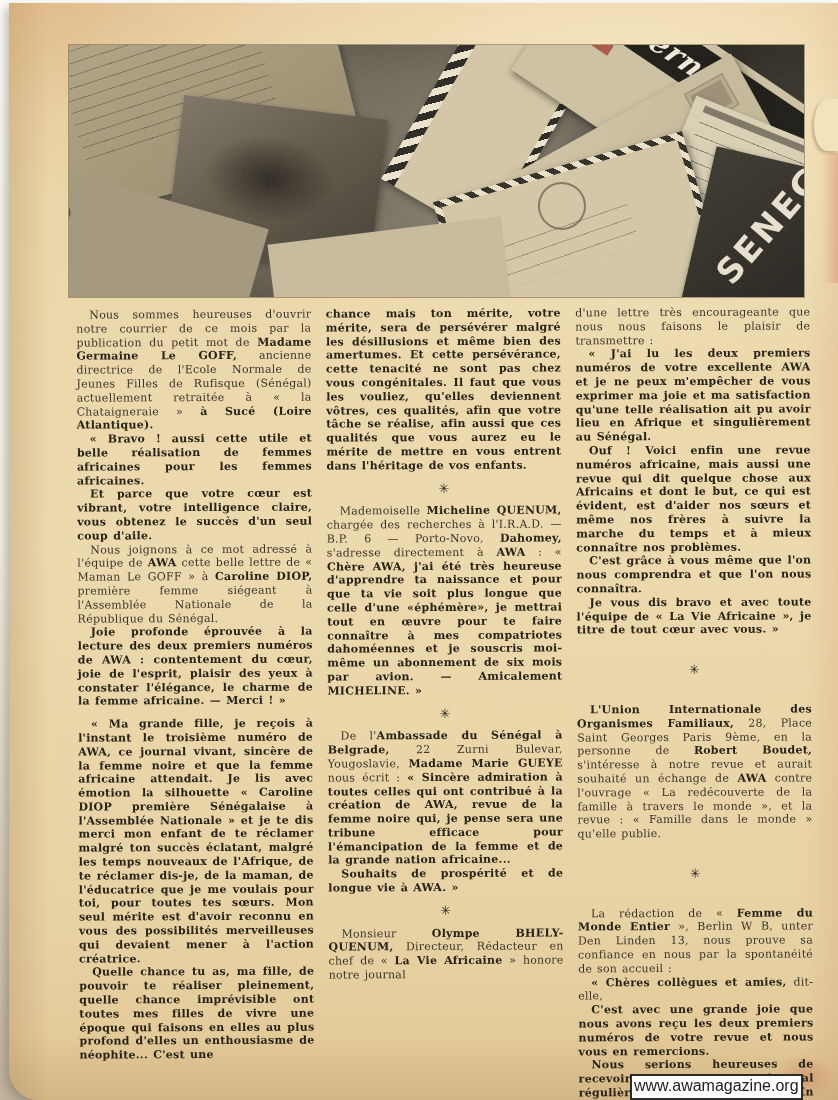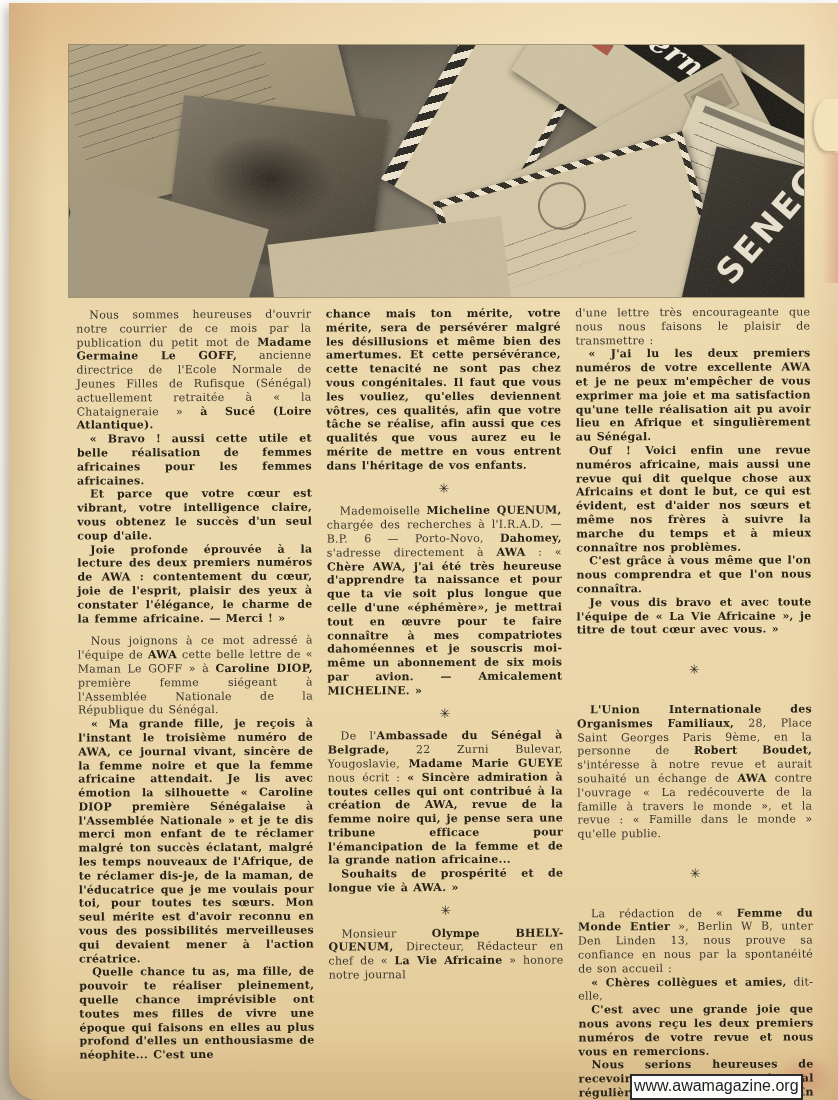--- a/index.html
+++ b/index.html
@@ -160,22 +160,22 @@
         </filter>
       <rect width="735" height="252" filter="url(#g)"></rect>
     </svg>
   </div>
 
   <div class="text-area">
     <div class="column col1">
         <p class="para indent"><span class="r">Nous sommes heureuses d'ouvrir notre courrier de ce mois par la publication du petit mot de </span><span class="b">Madame Germaine Le GOFF,</span><span class="r"> ancienne directrice de l'Ecole Normale de Jeunes Filles de Rufisque (Sénégal) actuellement retraitée à « la Chataigneraie » </span><span class="b">à Sucé (Loire Atlantique).</span></p>
         <p class="para indent"><span class="b">« Bravo ! aussi cette utile et belle réalisation de femmes africaines pour les femmes africaines.</span></p>
         <p class="para indent"><span class="b">Et parce que votre cœur est vibrant, votre intelligence claire, vous obtenez le succès d'un seul coup d'aile.</span></p>
+        <p class="para indent"><span class="r">Nous joignons à ce mot adressé à l'équipe de </span><span class="b">AWA</span><span class="r"> cette belle lettre de « Maman Le GOFF » à </span><span class="b">Caroline DIOP,</span><span class="r"> première femme siégeant à l'Assemblée Nationale de la République du Sénégal.</span></p>
         <p class="para indent gap-after"><span class="b">Joie profonde éprouvée à la lecture des deux premiers numéros de AWA : contentement du cœur, joie de l'esprit, plaisir des yeux à constater l'élégance, le charme de la femme africaine. — Merci ! »</span></p>
-        <p class="para indent"><span class="r">Nous joignons à ce mot adressé à l'équipe de </span><span class="b">AWA</span><span class="r"> cette belle lettre de « Maman Le GOFF » à </span><span class="b">Caroline DIOP,</span><span class="r"> première femme siégeant à l'Assemblée Nationale de la République du Sénégal.</span></p>
         <p class="para indent"><span class="b">« Ma grande fille, je reçois à l'instant le troisième numéro de AWA, ce journal vivant, sincère de la femme noire et que la femme africaine attendait. Je lis avec émotion la silhouette « Caroline DIOP première Sénégalaise à l'Assemblée Nationale » et je te dis merci mon enfant de te réclamer malgré ton succès éclatant, malgré les temps nouveaux de l'Afrique, de te réclamer dis-je, de la maman, de l'éducatrice que je me voulais pour toi, pour toutes tes sœurs. Mon seul mérite est d'avoir reconnu en vous des possibilités merveilleuses qui devaient mener à l'action créatrice.</span></p>
         <p class="para indent"><span class="b">Quelle chance tu as, ma fille, de pouvoir te réaliser pleinement, quelle chance imprévisible ont toutes mes filles de vivre une époque qui faisons en elles au plus profond d'elles un enthousiasme de néophite... C'est une</span></p>
       </div>
     <div class="column col2">
         <p class="para"><span class="b">chance mais ton mérite, votre mérite, sera de persévérer malgré les désillusions et même bien des amertumes. Et cette persévérance, cette tenacité ne sont pas chez vous congénitales. Il faut que vous les vouliez, qu'elles deviennent vôtres, ces qualités, afin que votre tâche se réalise, afin aussi que ces qualités que vous aurez eu le mérite de mettre en vous entrent dans l'héritage de vos enfants.</span></p>
         <div class="separator">✳</div>
         <p class="para indent"><span class="r">Mademoiselle </span><span class="b">Micheline QUENUM,</span><span class="r"> chargée des recherches à l'I.R.A.D. — B.P. 6 — Porto-Novo, </span><span class="b">Dahomey,</span><span class="r"> s'adresse directement à </span><span class="b">AWA</span><span class="r"> : « </span><span class="b">Chère AWA, j'ai été très heureuse d'apprendre ta naissance et pour que ta vie soit plus longue que celle d'une «éphémère», je mettrai tout en œuvre pour te faire connaître à mes compatriotes dahoméennes et je souscris moi-même un abonnement de six mois par avion. — Amicalement MICHELINE. »</span></p>
         <div class="separator">✳</div>
         <p class="para indent"><span class="r">De l'</span><span class="b">Ambassade du Sénégal à Belgrade,</span><span class="r"> 22 Zurni Bulevar, Yougoslavie, </span><span class="b">Madame Marie GUEYE</span><span class="r"> nous écrit : </span><span class="b">« Sincère admiration à toutes celles qui ont contribué à la création de AWA, revue de la femme noire qui, je pense sera une tribune efficace pour l'émancipation de la femme et de la grande nation africaine...</span></p>
         <p class="para indent"><span class="b">Souhaits de prospérité et de longue vie à AWA. »</span></p>

